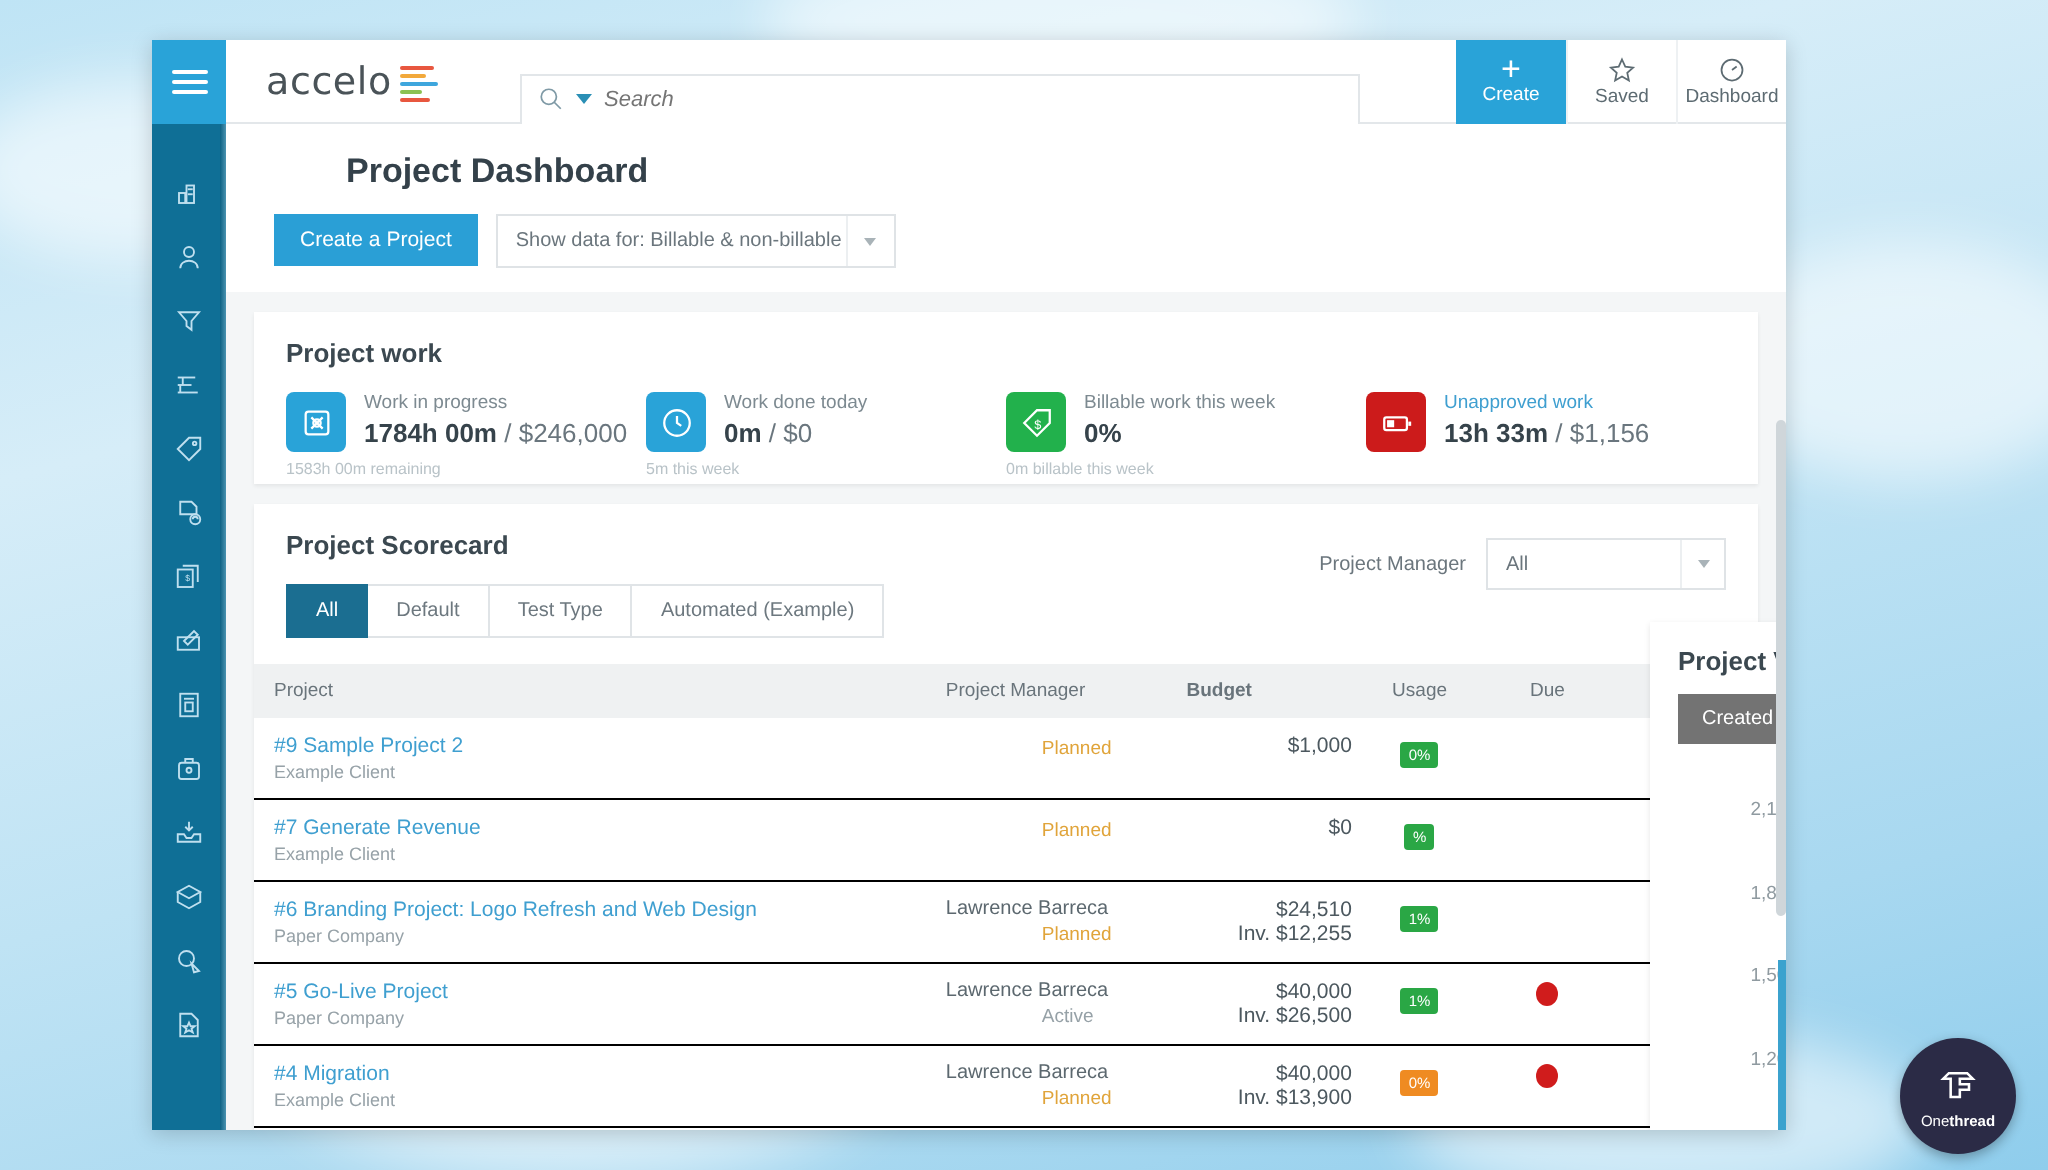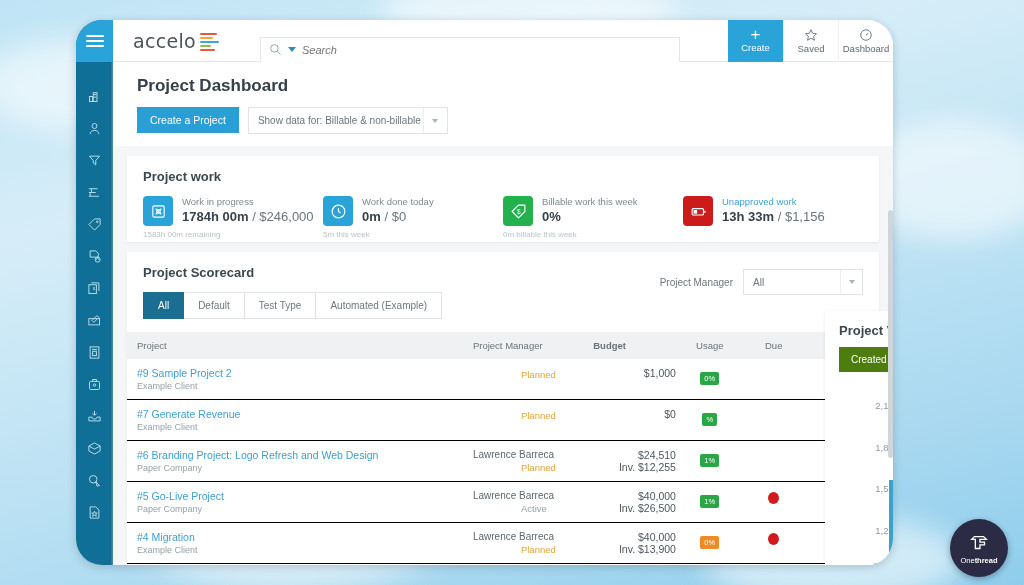--- a/index.html
+++ b/index.html
@@ -20,21 +20,20 @@
   .c4 { right:60px; bottom:-20px; width:260px; height:90px; }
   .c5 { left:380px; top:-30px; width:300px; height:80px; }
 
   
   #app {
     position:absolute; left:76px; top:20px;
     width:817px; height:545px;
     background:#fff;
     overflow:hidden;
     box-shadow:0 2px 10px rgba(0,0,0,.18);
-    border-radius:26px;
   }
 
   
   #rail {
     position:absolute; left:0; top:0; width:37px; height:545px;
     background:#0f6f96;
   }
   #rail .burgerbox {
     height:42px; background:#29a3d8; display:flex; align-items:center; justify-content:center;
   }
@@ -79,21 +78,21 @@
     width:55px; display:flex; flex-direction:column; align-items:center; justify-content:center;
     gap:1px; font-size:9.5px; color:#5d6b72; border-left:1px solid #eef1f3;
   }
   .topact.primary { background:#29a3d8; color:#fff; border-left:0; }
   .topact svg { width:14px; height:14px; stroke:currentColor; fill:none; stroke-width:1.5; }
   .topact .plus { font-size:17px; line-height:13px; font-weight:300; }
 
   
   #page { position:absolute; left:37px; top:42px; right:0; bottom:0; background:#f4f6f7; overflow:hidden; }
   #pagehead { background:#fff; padding:14px 24px 12px 24px; }
-  #pagetitle { font-size:17px; font-weight:bold; color:#34414a; }
+  #pagetitle { font-size:17px; font-weight:bold; color:#34414a;margin-left:36px; }
   #pagectl { margin-top:11px; display:flex; gap:9px; align-items:flex-start; }
   #createproj {
     background:#2a9fd6; color:#fff; font-size:10.5px; padding:7px 13px; border:0; cursor:pointer;
     font-family:"Liberation Sans", sans-serif;
   }
   #showdata {
     border:1px solid #dfe3e6; background:#fff; height:27px; min-width:200px;
     display:flex; align-items:center; padding-left:9px; font-size:10px; color:#6b767d;
   }
   #showdata .dd { margin-left:auto; width:24px; height:25px; border-left:1px solid #eceff1;
@@ -152,21 +151,21 @@
   .badge { display:inline-block; font-size:7.5px; color:#fff; padding:2px 4px; border-radius:2px; min-width:15px; }
   .dot { display:inline-block; width:11px; height:12px; border-radius:50%; background:#d01c1c; }
   .pad-l { padding-left:10px; }
 
   
   #chartpanel {
     position:absolute; right:-58px; top:249px; width:126px; bottom:-10px;
     background:#fff; box-shadow:0 1px 3px rgba(0,0,0,.1); padding:12px 0 0 14px; overflow:hidden;
   }
   #chart-title { font-size:13px; font-weight:bold; color:#3b4850; white-space:nowrap; }
-  #chart-tab { margin-top:9px; background:#4d7c0f; color:#fff; font-size:10px; padding:7px 12px; display:inline-block; }
+  #chart-tab { margin-top:9px; background:#737373; color:#fff; font-size:10px; padding:7px 12px; display:inline-block; }
   #plot { position:relative; margin-top:12px; height:250px; }
   .ytick { position:absolute; right:52px; font-size:9.5px; color:#8f9aa0; transform:translateY(-50%); }
   .gridline { position:absolute; left:50px; width:34px; height:1px; background:#e8ebed; }
   #bar { position:absolute; left:50px; width:44px; bottom:0; background:#3ba2ce; }
 
   
   #vscroll { position:absolute; right:0; top:148px; width:5px; bottom:6px; }
   #vscroll .thumb { position:absolute; top:0; width:5px; height:248px; background:#cfd6da; border-radius:3px; }
 
   

